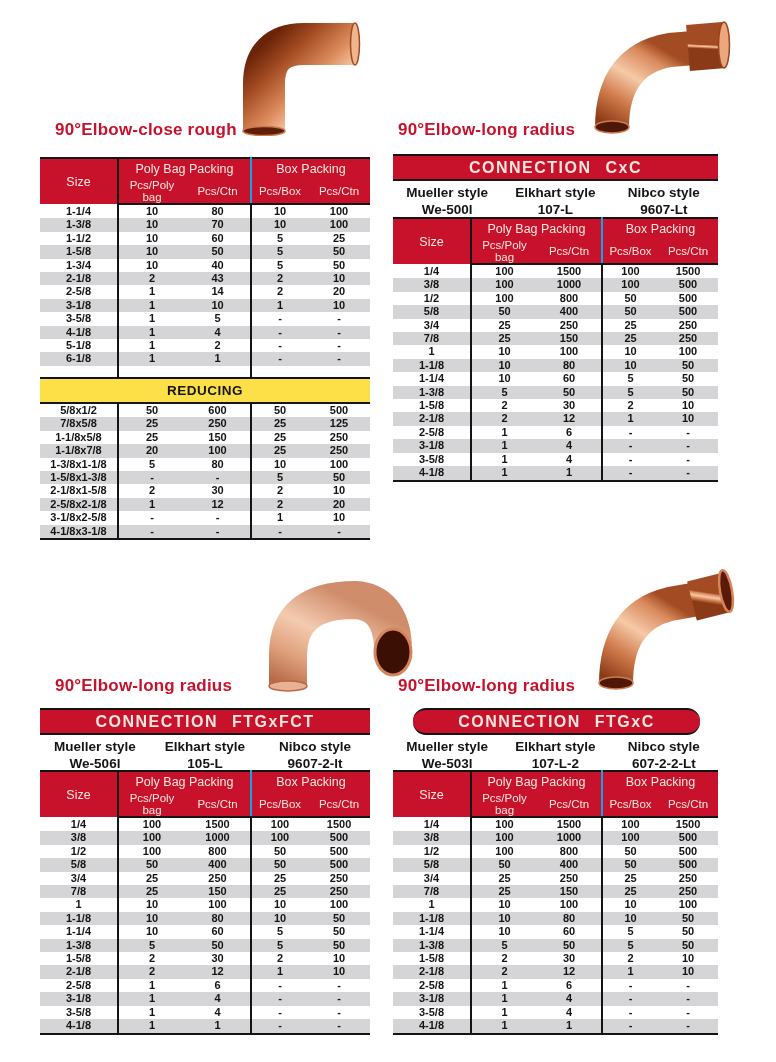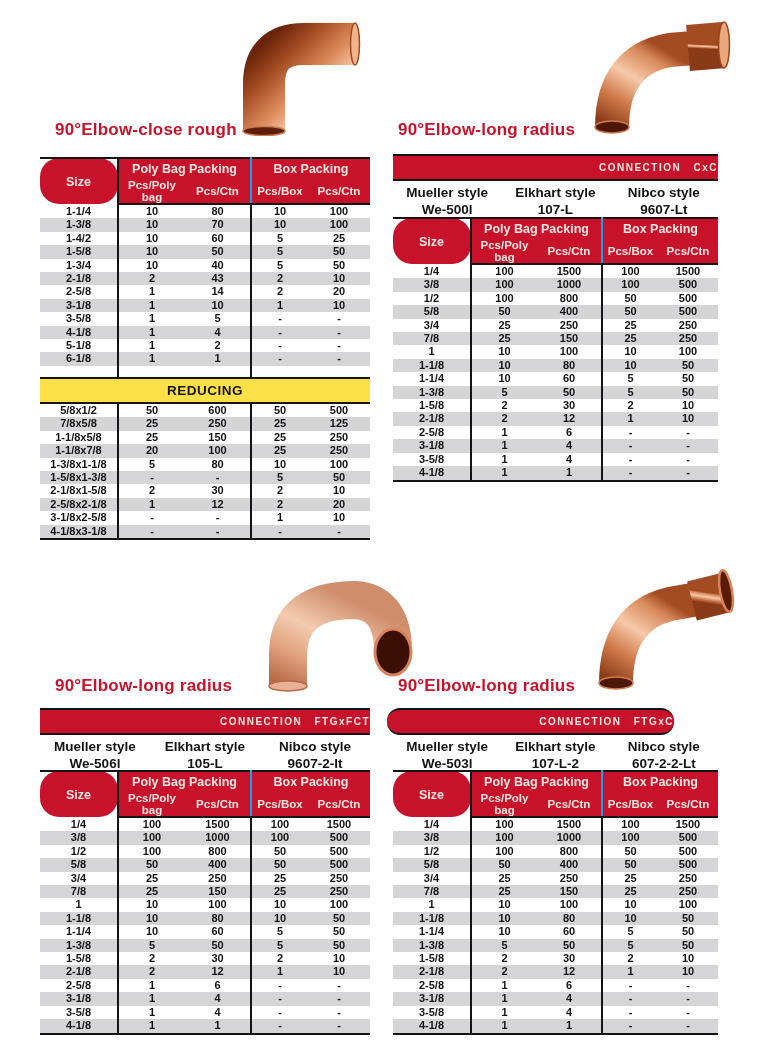--- a/index.html
+++ b/index.html
@@ -23,24 +23,24 @@
   .photo { position:absolute; }
   .photo svg { width:100%; height:100%; display:block; }
 
   .connbar {
     position:absolute;
     background:#c8112b;
     border-top:2px solid #141414;
     border-bottom:2px solid #141414;
     color:#f8e7de;
     font-weight:bold;
-    font-size:10px;
+    font-size:16px;
     letter-spacing:1.5px;
     word-spacing:8px;
-    text-align:right;
+    text-align:center;
     height:27px;
     line-height:23px;
   }
   .styles-row {
     position:absolute;
     display:flex;
     text-align:center;
     font-weight:bold;
   }
   .styles-row .st { flex:1; }
@@ -50,27 +50,27 @@
   table.spec {
     position:absolute;
     border-collapse:collapse;
     table-layout:fixed;
     border-top:2px solid #141414;
     border-bottom:2px solid #141414;
   }
   table.spec thead th {
     background:#c8112b;
     color:#f8e7de;
-    font-weight:bold;
+    font-weight:normal;
     text-align:center;
     padding:0;
   }
   table.spec thead tr.grp-row th { font-size:12.5px; height:21px; }
   table.spec thead tr.sub-row th { font-size:11.5px; height:20px; }
-  table.spec thead th.size-h { font-size:12px;border-radius:19px; }
+  table.spec thead th.size-h { font-size:12px; }
   table.spec thead tr:last-child th { border-bottom:2px solid #141414; }
   table.spec thead th.size-h { border-right:2px solid #141414; }
   table.spec thead th.bl { border-left:2px solid #0ea5e9;margin-left:24px; }
 
   table.spec tbody td {
     text-align:center;
     font-size:11px;
     font-weight:bold;
     height:13.4px;
     line-height:13.4px;
@@ -170,21 +170,21 @@
         <td>100</td>
       </tr>
       <tr class="alt">
         <td>1-3/8</td>
         <td>10</td>
         <td>70</td>
         <td>10</td>
         <td>100</td>
       </tr>
       <tr>
-        <td>1-4/2</td>
+        <td>1-1/2</td>
         <td>10</td>
         <td>60</td>
         <td>5</td>
         <td>25</td>
       </tr>
       <tr class="alt">
         <td>1-5/8</td>
         <td>10</td>
         <td>50</td>
         <td>5</td>
@@ -658,21 +658,21 @@
 
 <div class="photo" style="left:578px; top:562px; width:178px; height:130px;">
   <svg viewBox="0 0 178 130">
     <path d="M38,122 Q38,55 92,42 L120,37" fill="none" stroke="url(#cg2)" stroke-width="34"></path>
     <path d="M114,39 L146,31" fill="none" stroke="url(#cg2)" stroke-width="40"></path>
     <ellipse cx="148" cy="29" rx="6" ry="21" fill="#5a1a08" stroke="#d8845a" stroke-width="2.5" transform="rotate(-10 148 29)"></ellipse>
     <ellipse cx="38" cy="121" rx="17" ry="6" fill="#4e1708" stroke="#cd7c50" stroke-width="1.5"></ellipse>
   </svg>
 </div>
 <h2 class="title" style="left:398px; top:676px;">90°Elbow-long radius</h2>
-<div class="connbar" style="left:387px; top:708px; width:287px;border-radius:13px;">CONNECTION FTGxC</div>
+<div class="connbar" style="left:413px; top:708px; width:287px;border-radius:13px;">CONNECTION FTGxC</div>
 <div class="styles-row" style="left:393px; top:737px; width:325px;">
   <div class="st">
     <div class="name">Mueller style</div>
     <div class="model">We-503l</div>
   </div>
   <div class="st">
     <div class="name">Elkhart style</div>
     <div class="model">107-L-2</div>
   </div>
   <div class="st">

